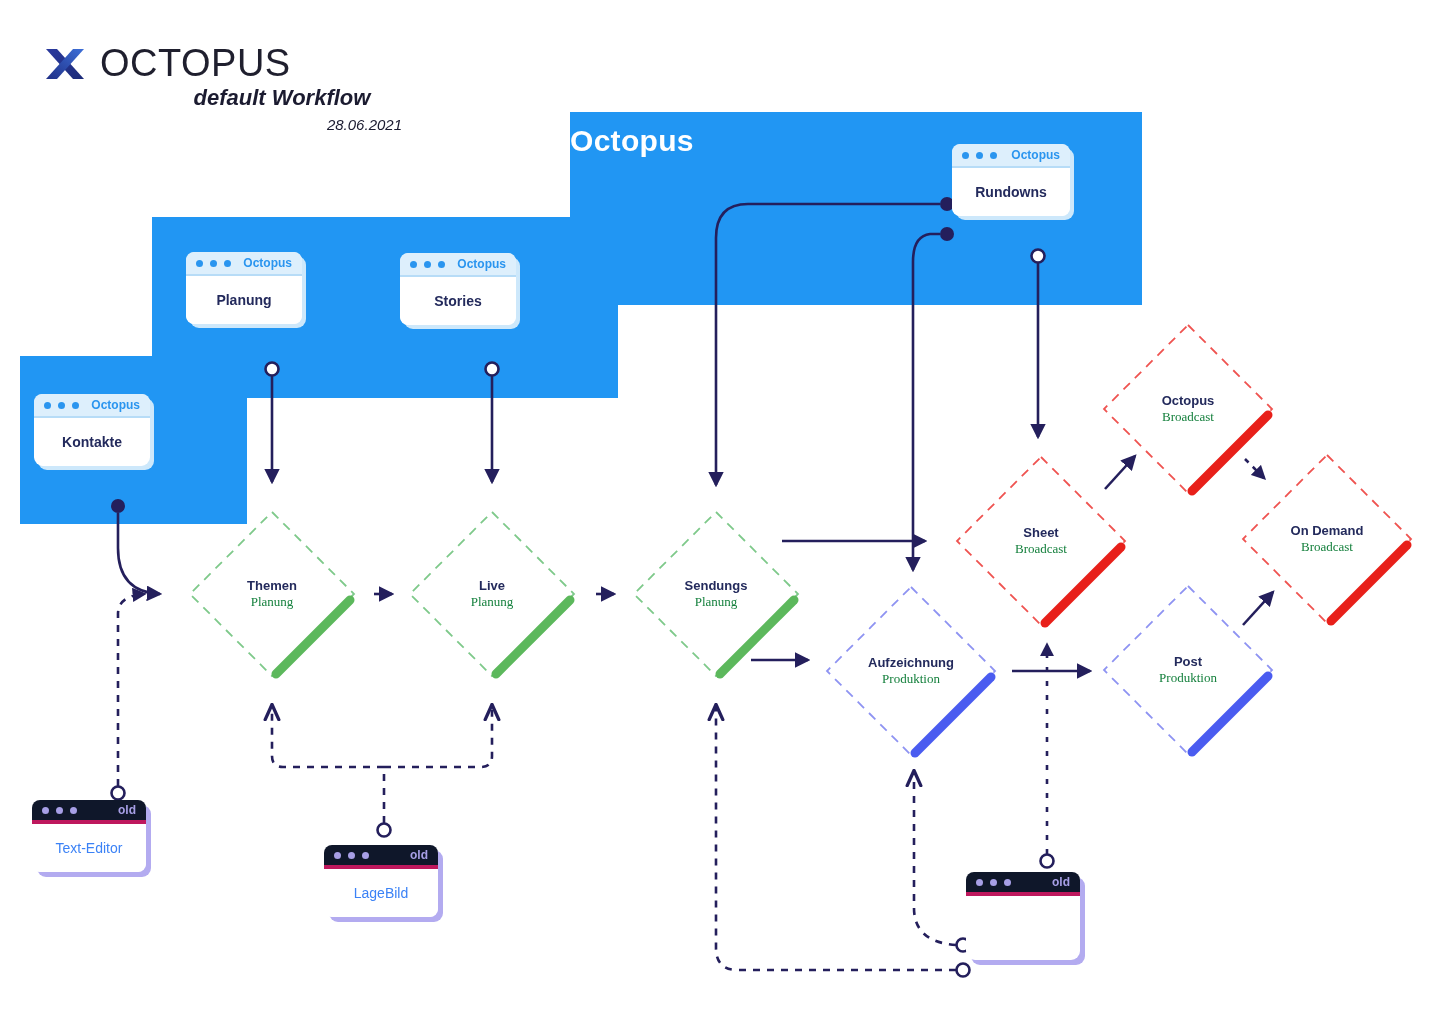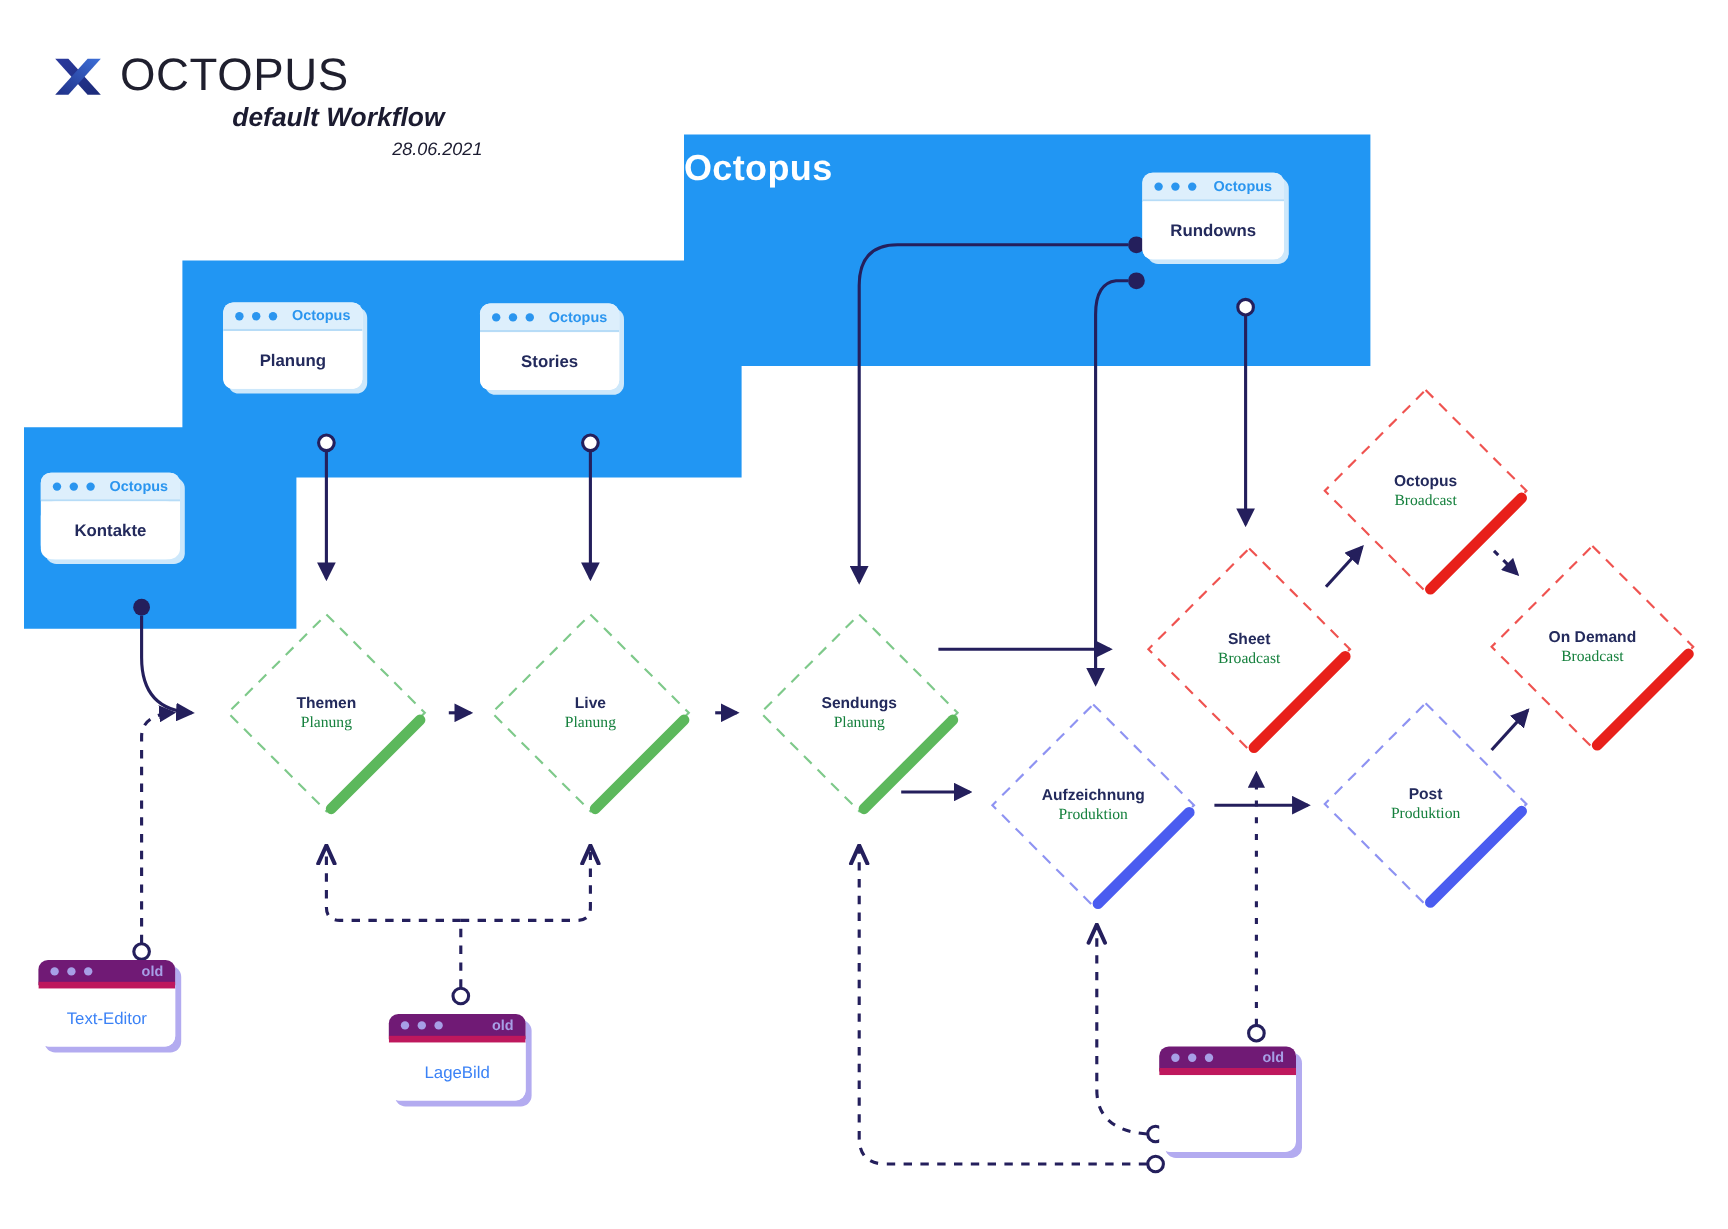--- a/index.html
+++ b/index.html
@@ -139,22 +139,22 @@
     color: #232a5c;
     font-weight: bold;
   }
 
   
   .win.old {
     background: #ffffff;
     box-shadow: 5px 5px 0 0 #b3abf0;
   }
   .win.old .bar {
-    background: #701a75;
-    border-bottom: 6px solid #be185d;
+    background: #0f172a;
+    border-bottom: 4px solid #be185d;
   }
   .win.old .dots i { background: #a79fe6; }
   .win.old .bar-label { color: #a79fe6; }
   .win.old .body span {
     color: #3b82f6;
     font-weight: normal;
     text-align: center;
   }
 
   

